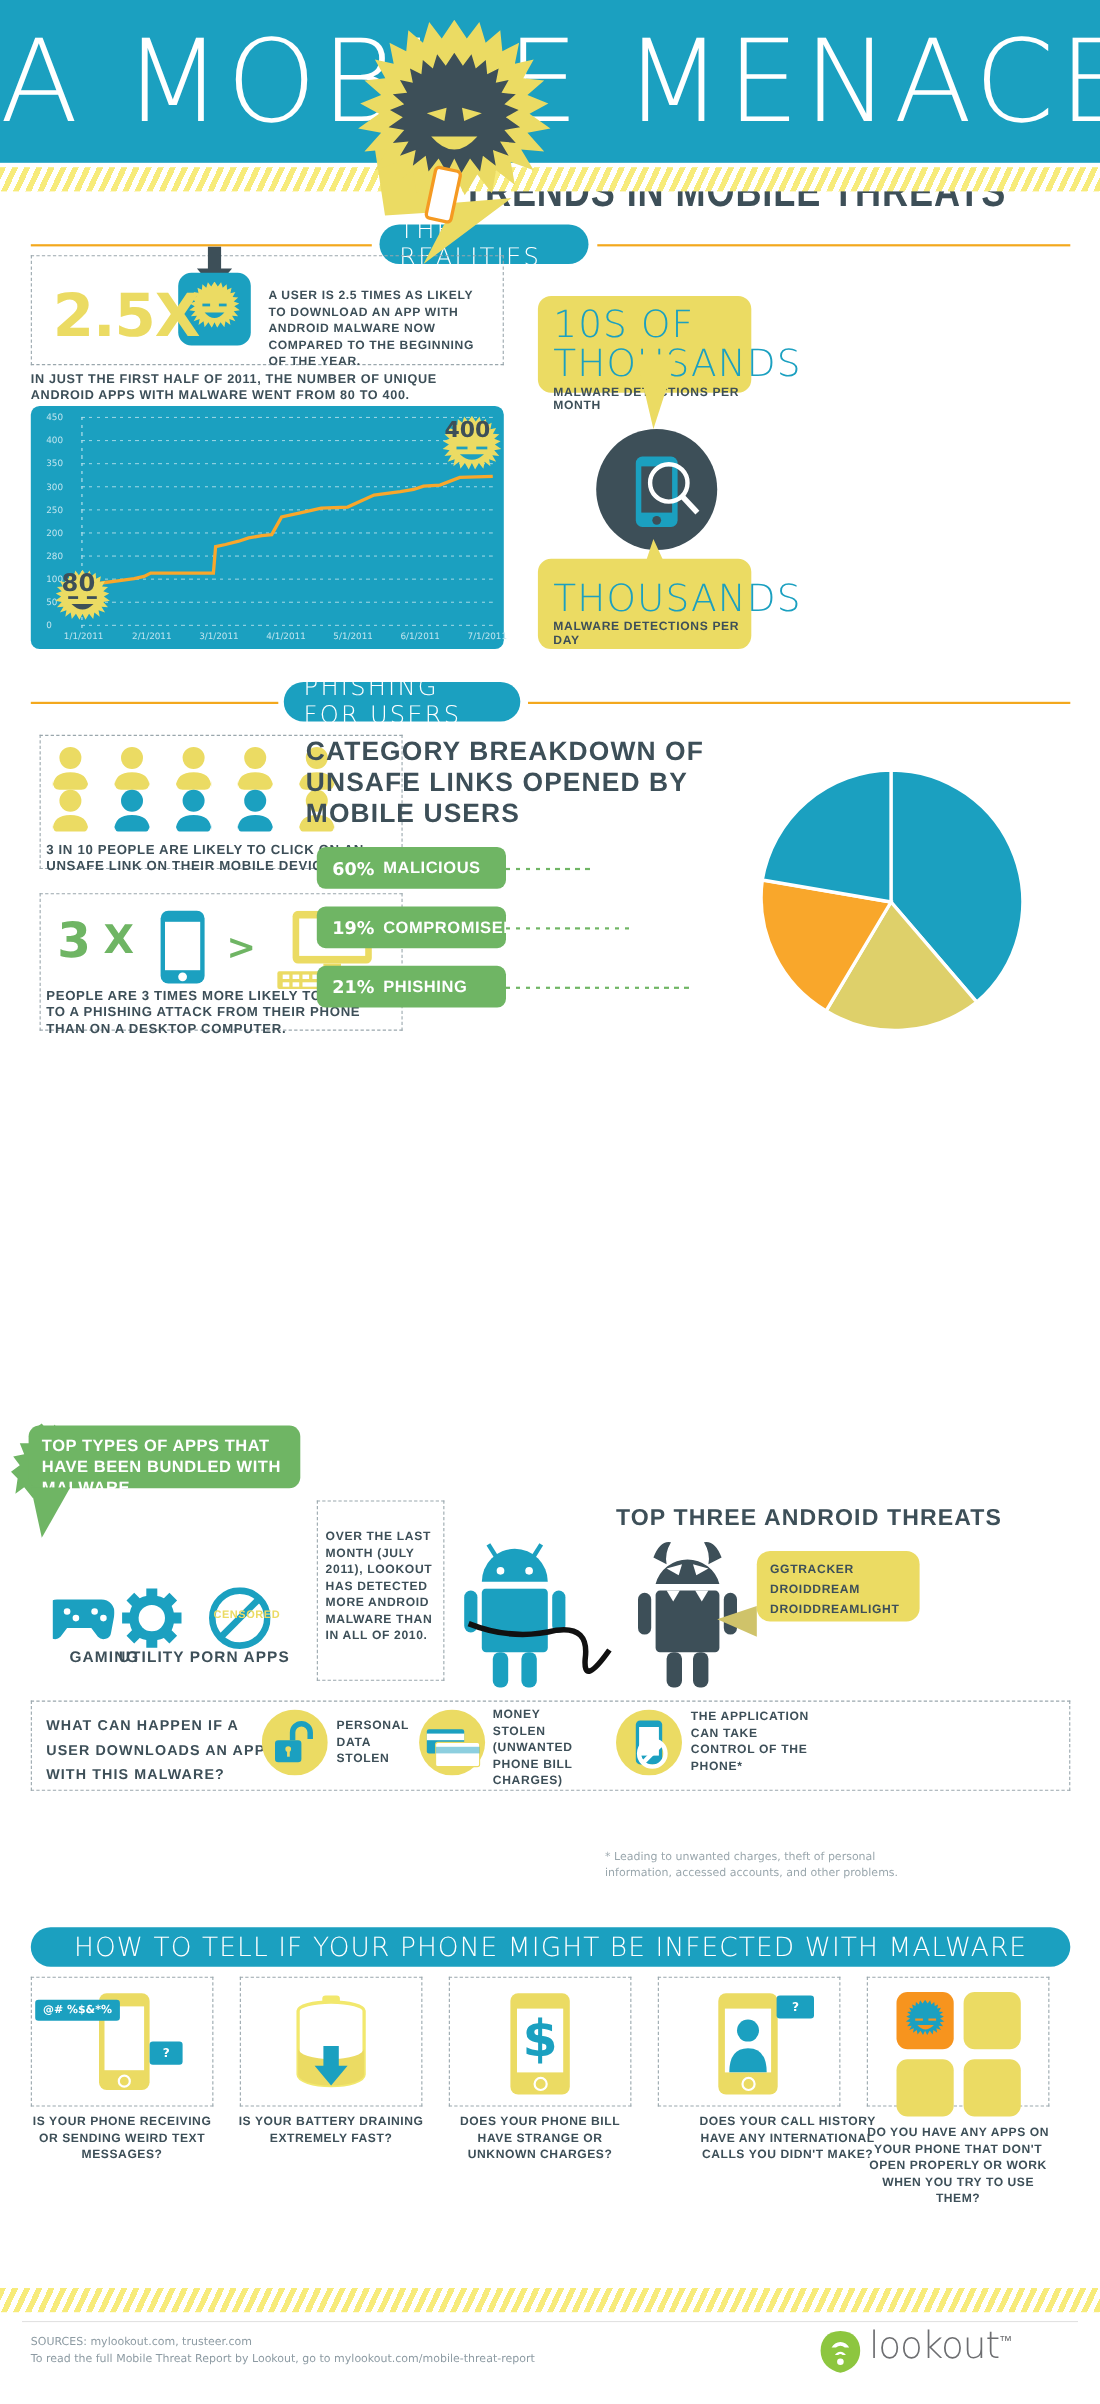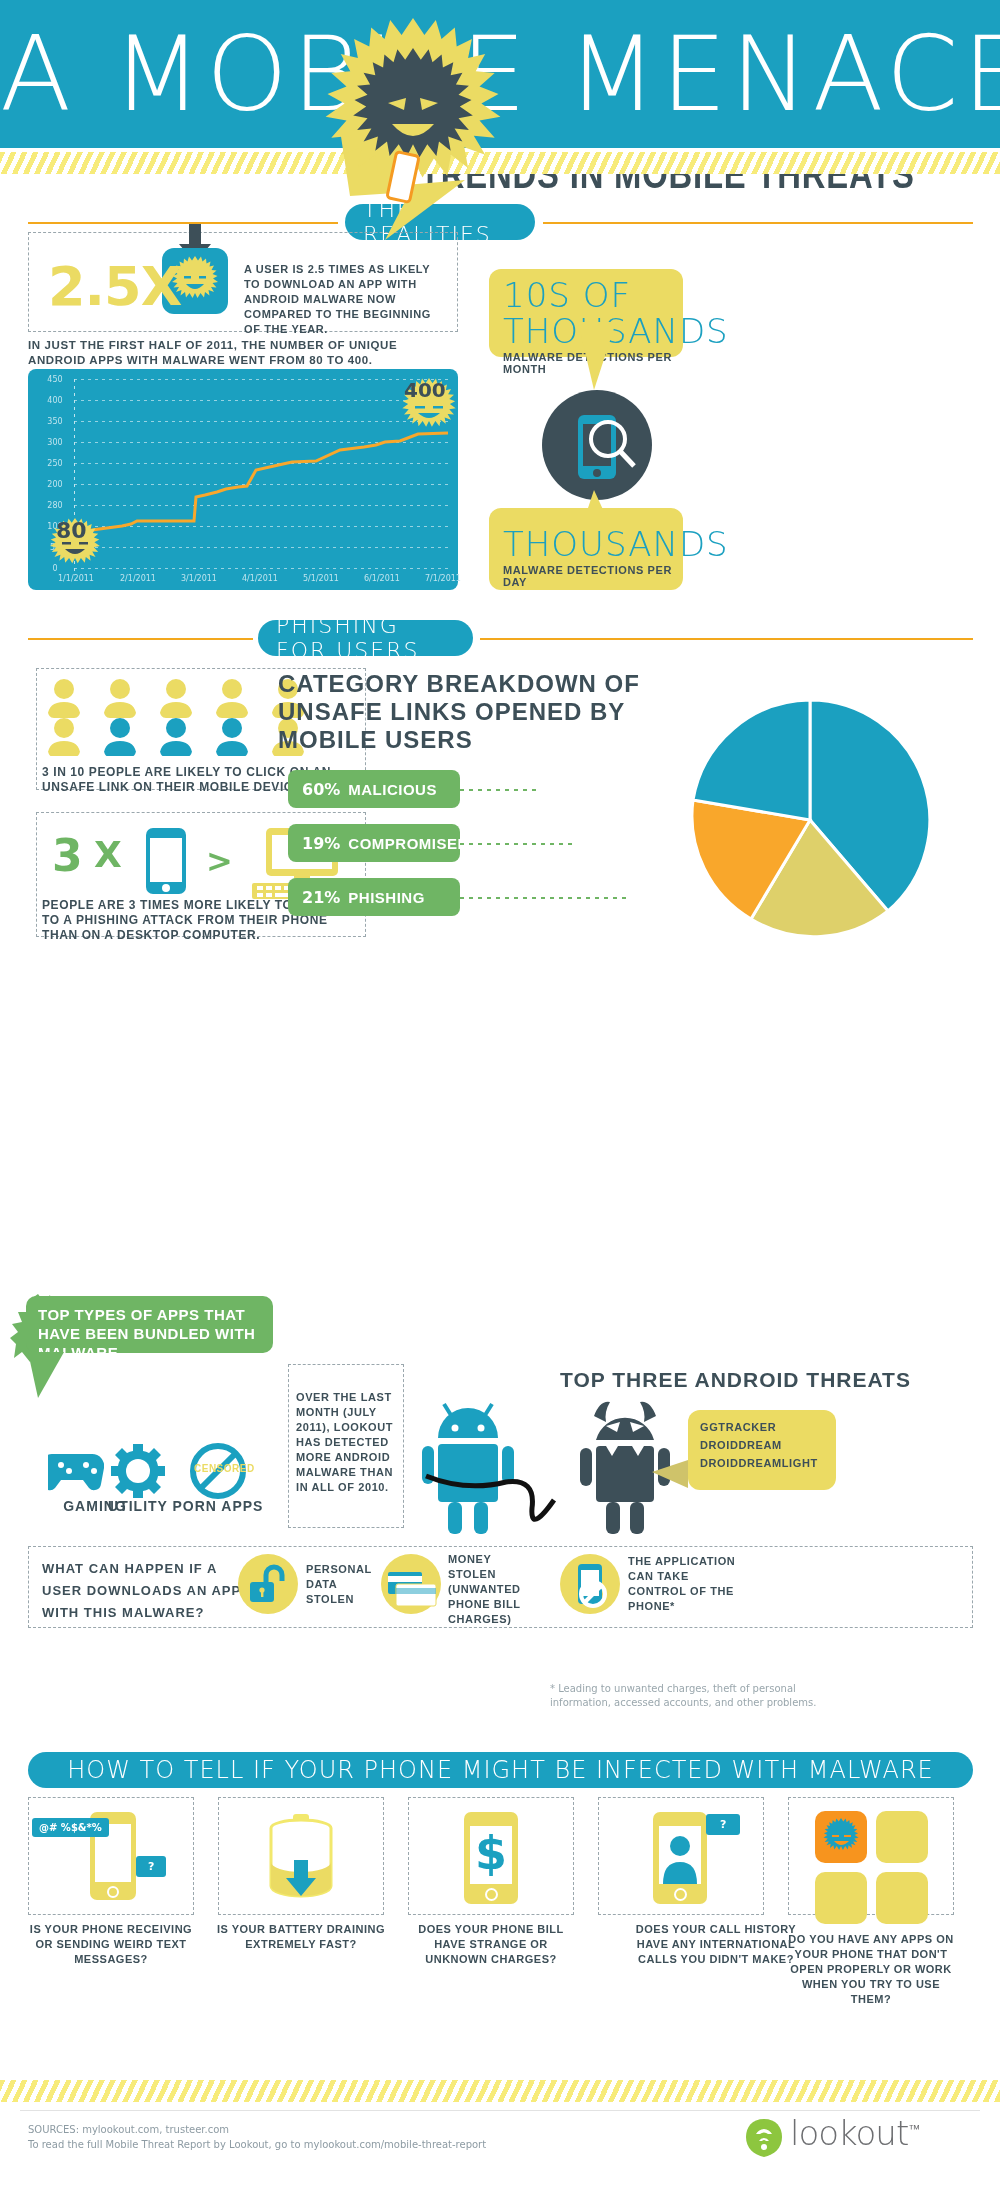--- a/index.html
+++ b/index.html
@@ -89,21 +89,21 @@
     position:absolute; left:162px; top:248px; width:66px; height:66px;
     background:#1ba0c0; border-radius:12px;
   }
   #x25-arrow { position:absolute; left:178px; top:224px; width:34px; height:40px; }
   
   #chart {
     position:absolute; left:28px; top:369px; width:430px; height:221px;
     background:#1ba0c0; border-radius:8px;
   }
   .ytick {
-    position:absolute; color:#bfe4ee; font-size:8px; text-align:center; width:26px;
+    position:absolute; color:#bfe4ee; font-size:8px; text-align:left; width:26px;
     font-family:"DejaVu Sans", sans-serif;
   }
   .gline {
     position:absolute; left:46px; width:374px; height:1px;
     background:repeating-linear-gradient(90deg,#bfe4ee 0 3px, transparent 3px 7px);
     opacity:.75;
   }
   .xtick {
     position:absolute; color:#bfe4ee; font-size:8px; text-align:center; width:60px;
     font-family:"DejaVu Sans", sans-serif;
@@ -456,21 +456,21 @@
     <rect x="186" y="104" width="14" height="32" rx="6"></rect>
     <rect x="210" y="104" width="14" height="32" rx="6"></rect>
   </g>
   <polygon points="186,28 200,24 197,34" fill="#ffffff"></polygon>
   <polygon points="224,28 210,24 213,34" fill="#ffffff"></polygon>
   <polygon points="186,48 192,58 198,48" fill="#ffffff"></polygon>
   <polygon points="212,48 218,58 224,48" fill="#ffffff"></polygon>
   <path d="M6 78 q40 16 80 6 q30 -4 26 26 q-2 26 22 -8" fill="none" stroke="#111111" stroke-width="5"></path>
   <polygon points="232,74 268,62 268,90" fill="#cfc36a"></polygon>
 </svg>
-<div class="callout" style="left:688px; top:1410px; width:148px; height:80px;">
+<div class="callout" style="left:688px; top:1410px; width:148px; height:64px;">
   <div style="padding:8px 0 0 12px; color:#3d4f58; font-size:11px; line-height:18px; font-weight:bold; letter-spacing:.6px; font-family:'Liberation Sans Narrow','Liberation Sans',sans-serif;">
     <div>GGTRACKER</div>
     <div>DROIDDREAM</div>
     <div>DROIDDREAMLIGHT</div>
   </div>
 </div>
 
 <div class="dbox" style="left:28px; top:1546px; width:945px; height:82px;"></div>
 <div class="hdr-txt" style="position:absolute; left:42px; top:1558px; width:200px; font-size:13px; line-height:22px;">WHAT CAN HAPPEN IF A USER DOWNLOADS AN APP WITH THIS MALWARE?</div>
 

